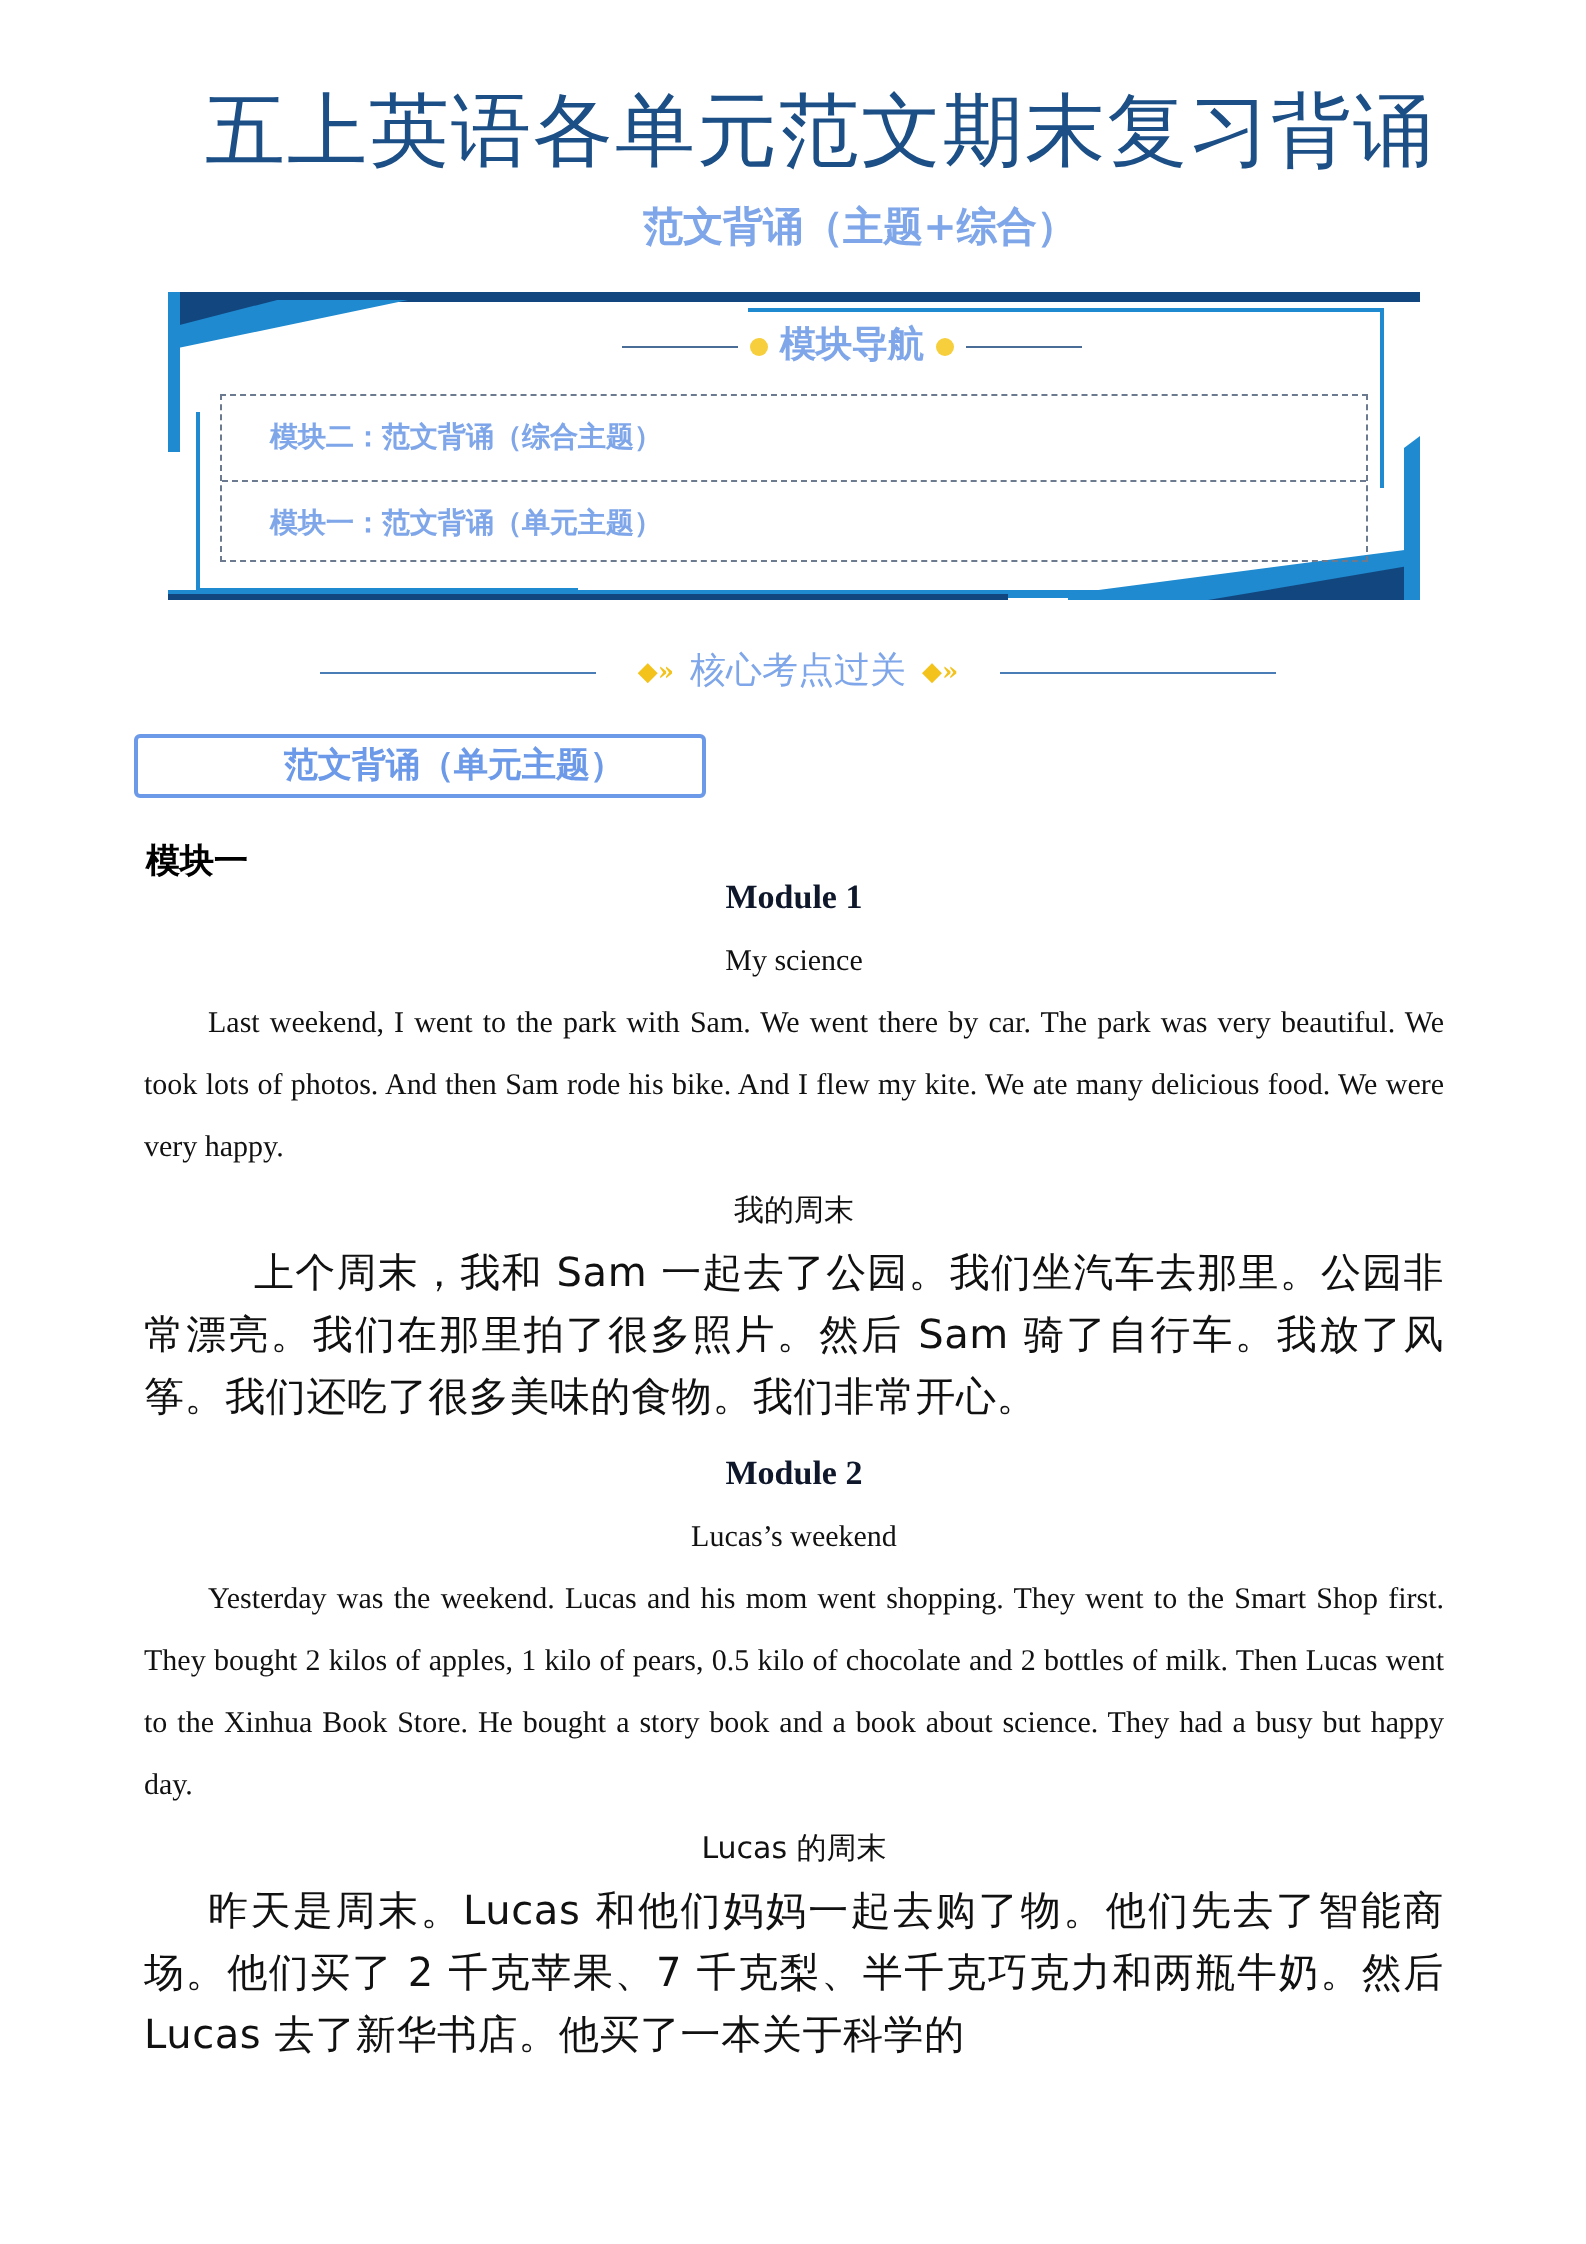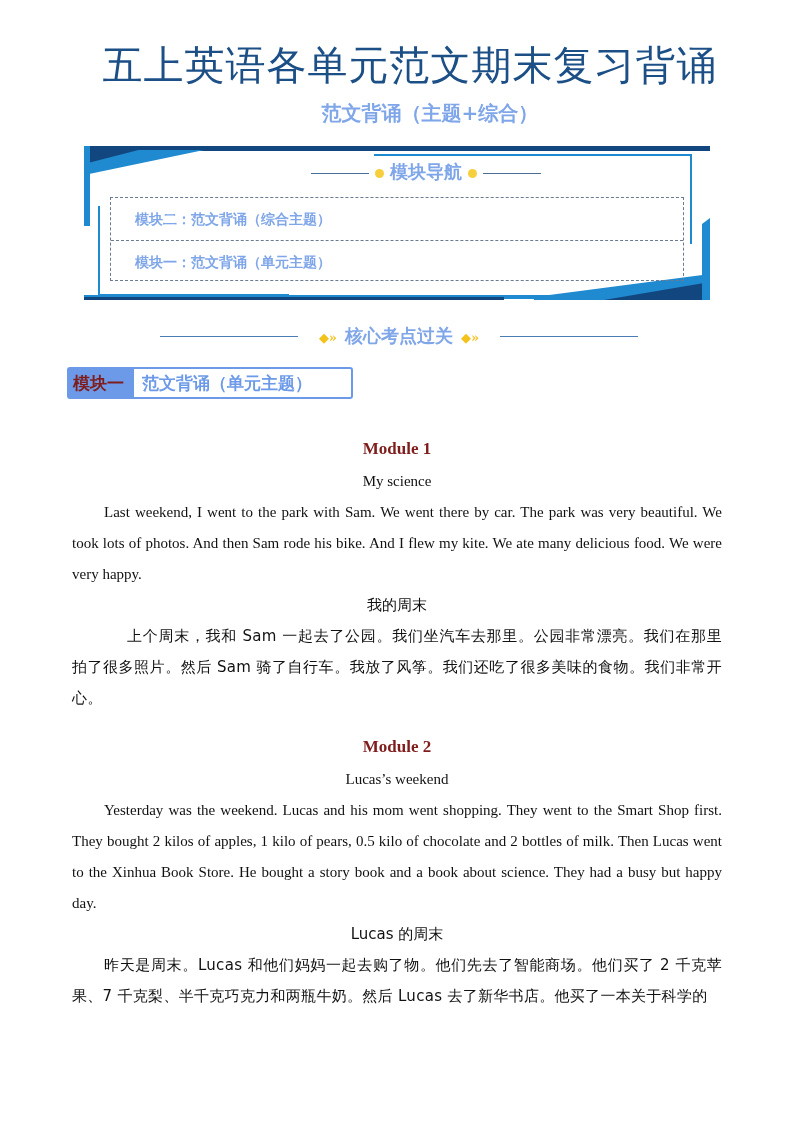--- a/index.html
+++ b/index.html
@@ -15,34 +15,34 @@
     .nav-heading .dot { display: inline-block; width: 9px; height: 9px; border-radius: 50%; background: #f7cf3c; vertical-align: middle; margin: 0 6px; }
     .nav-box { position: absolute; left: 26px; top: 53px; width: 574px; height: 84px; border: 1px dashed #6b7a8e; box-sizing: border-box; }
     .nav-item { height: 42px; line-height: 42px; padding-left: 24px; font-size: 14px; font-weight: bold; color: #7fa6e8; box-sizing: border-box; cursor: pointer; }
     .nav-item + .nav-item { border-top: 1px dashed #6b7a8e; }
 
     
     .core-banner { position: absolute; top: 323px; left: 160px; width: 478px; height: 26px; text-align: center; }
     .core-banner .hline { position: absolute; top: 13px; height: 1px; background: #4a7cb6; }
     .core-banner .hline.l { left: 0; width: 138px; }
     .core-banner .hline.r { right: 0; width: 138px; }
-    .core-banner .label { font-size: 18px; font-weight: bold; color: #7fa6e8; line-height: 26px; }
+    .core-banner .label { font-size: 18px; font-weight: normal; color: #7fa6e8; line-height: 26px; }
     .core-banner .diamond { display: inline-block; color: #f3c21b; font-size: 13px; font-weight: bold; vertical-align: middle; margin: 0 8px; }
 
     
     .module-tag { position: absolute; top: 367px; left: 67px; height: 32px; width: 286px; border: 2px solid #6c9ae8; border-radius: 3px; box-sizing: border-box; display: flex; align-items: stretch; background: #fff; }
-    .module-tag .tag-left { background: #6c9ae8; color: #7f1d1d; font-size: 17px; font-weight: bold; padding: 0 10px 0 4px; line-height: 28px; }
+    .module-tag .tag-left { background: #6c9ae8; color: #000000; font-size: 17px; font-weight: bold; padding: 0 10px 0 4px; line-height: 28px; margin-top: 48px; }
     .module-tag .tag-right { color: #6c9ae8; font-size: 17px; font-weight: bold; line-height: 28px; padding-left: 8px; text-align: center; }
 
     
     .content { position: absolute; left: 72px; top: 432px; width: 650px; font-family: "Liberation Serif", serif; }
-    .module-heading { text-align: center; font-size: 17px; font-weight: bold; color: #7f1d1d; line-height: 34px; height: 34px; margin: 0; }
+    .module-heading { text-align: center; font-size: 17px; font-weight: bold; color: #0f172a; line-height: 34px; height: 34px; margin: 0; }
     .essay-title { text-align: center; font-size: 15px; line-height: 31px; margin: 0; }
     .para-en { font-size: 15px; line-height: 31px; text-align: justify; text-indent: 32px; margin: 0; }
-    .para-zh { font-family: "DejaVu Sans", sans-serif; font-size: 15px; line-height: 31px; text-align: justify; margin: 0; letter-spacing: 0.3px; }
+    .para-zh { font-family: "DejaVu Sans", sans-serif; font-size: 20px; line-height: 31px; text-align: justify; margin: 0; letter-spacing: 0.3px; }
     .para-zh.indent1 { text-indent: 55px; }
     .para-zh.indent2 { text-indent: 32px; }
     .zh-title { font-family: "DejaVu Sans", sans-serif; font-size: 15px; }
   </style>
 </head>
 <body>
 
 <h1 class="main-title">五上英语各单元范文期末复习背诵</h1>
 <h2 class="sub-title">范文背诵（主题+综合）</h2>
 
@@ -89,20 +89,20 @@
 </div>
 
 <div class="content">
   <section>
     <h3 class="module-heading">Module 1</h3>
     <p class="essay-title">My science</p>
     <p class="para-en">Last weekend, I went to the park with Sam. We went there by car. The park was very beautiful. We took lots of photos. And then Sam rode his bike. And I flew my kite. We ate many delicious food. We were very happy.</p>
     <p class="essay-title zh-title">我的周末</p>
     <p class="para-zh indent1">上个周末，我和 Sam 一起去了公园。我们坐汽车去那里。公园非常漂亮。我们在那里拍了很多照片。然后 Sam 骑了自行车。我放了风筝。我们还吃了很多美味的食物。我们非常开心。</p>
   </section>
-  <section style="margin-top:16px;">
+  <section style="margin-top:6px;">
     <h3 class="module-heading">Module 2</h3>
     <p class="essay-title">Lucas’s weekend</p>
     <p class="para-en">Yesterday was the weekend. Lucas and his mom went shopping. They went to the Smart Shop first. They bought 2 kilos of apples, 1 kilo of pears, 0.5 kilo of chocolate and 2 bottles of milk. Then Lucas went to the Xinhua Book Store. He bought a story book and a book about science. They had a busy but happy day.</p>
     <p class="essay-title zh-title">Lucas 的周末</p>
     <p class="para-zh indent2">昨天是周末。Lucas 和他们妈妈一起去购了物。他们先去了智能商场。他们买了 2 千克苹果、7 千克梨、半千克巧克力和两瓶牛奶。然后 Lucas 去了新华书店。他买了一本关于科学的</p>
   </section>
 </div>
 
 </body></html>

